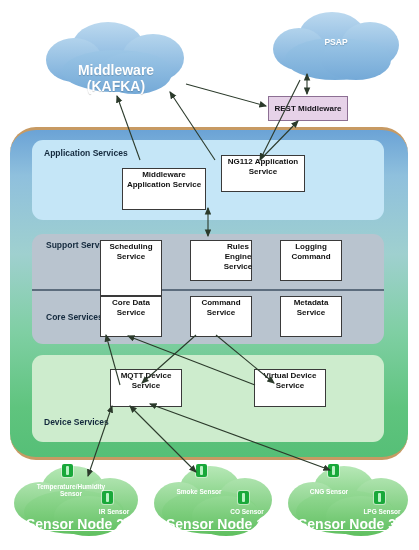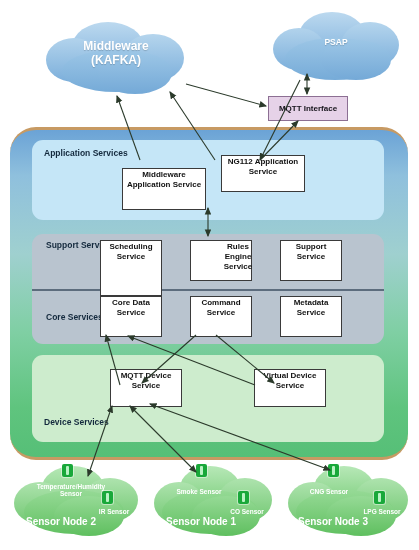--- a/index.html
+++ b/index.html
@@ -39,21 +39,21 @@
      padding:1px 2px;box-sizing:border-box;}
 
   
   #rest{position:absolute;left:268px;top:96px;width:78px;height:23px;
      background:#e6d2e8;border:1px solid #8c6f93;
      display:flex;align-items:center;justify-content:center;
      font-size:8px;font-weight:bold;color:#15131a;}
 
   
   .snode .lobe{position:absolute;border-radius:50%;}
-  .s-title{position:absolute;color:#fff;font-weight:bold;font-size:10px;z-index:6;}
+  .s-title{position:absolute;color:#fff;font-weight:bold;font-size:14px;z-index:6;text-decoration:underline;}
   .s-lbl{position:absolute;color:#fff;font-weight:bold;font-size:6.5px;z-index:6;
      text-align:center;line-height:1.15;}
   .sicon{position:absolute;width:11px;height:13px;background:#19a83a;
      border-radius:2px;z-index:7;box-shadow:0 0 0 1px rgba(255,255,255,.45);}
   .sicon::after{content:"";position:absolute;left:4px;top:2px;width:3px;height:9px;
      background:#b9f3c4;border-radius:1px;}
 
   svg.wires{position:absolute;left:0;top:0;width:419px;height:550px;
      pointer-events:none;z-index:8;}
 </style>
@@ -61,39 +61,39 @@
 <body>
 
 <div id="stage">
 
   <div class="cloud" style="left:46px;top:22px;width:140px;height:72px;">
     <div class="lobe" style="left:26px;top:0;width:72px;height:50px;background:linear-gradient(to bottom,#bcd9ef,#7fb1dd);"></div>
     <div class="lobe" style="left:0px;top:16px;width:56px;height:44px;background:linear-gradient(to bottom,#b2d3ec,#7cafdb);"></div>
     <div class="lobe" style="left:76px;top:12px;width:62px;height:48px;background:linear-gradient(to bottom,#b5d5ed,#7cafdb);"></div>
     <div class="lobe" style="left:16px;top:28px;width:108px;height:42px;background:linear-gradient(to bottom,#9cc6e6,#76abd8);"></div>
     <div class="lobe" style="left:52px;top:30px;width:74px;height:42px;background:linear-gradient(to bottom,#9cc6e6,#74a9d7);"></div>
-    <div class="cloud-label" style="top:18px;font-size:12px;">
+    <div class="cloud-label" style="top:40px;font-size:14px;">
       <span>Middleware</span><br>
       <span>(KAFKA)</span>
     </div>
   </div>
 
   <div class="cloud" style="left:273px;top:12px;width:126px;height:70px;">
     <div class="lobe" style="left:26px;top:0;width:66px;height:48px;background:linear-gradient(to bottom,#bcd9ef,#7fb1dd);"></div>
     <div class="lobe" style="left:0px;top:16px;width:52px;height:42px;background:linear-gradient(to bottom,#b2d3ec,#7cafdb);"></div>
     <div class="lobe" style="left:68px;top:10px;width:58px;height:46px;background:linear-gradient(to bottom,#b5d5ed,#7cafdb);"></div>
     <div class="lobe" style="left:12px;top:26px;width:100px;height:42px;background:linear-gradient(to bottom,#9cc6e6,#76abd8);"></div>
     <div class="lobe" style="left:48px;top:28px;width:70px;height:40px;background:linear-gradient(to bottom,#9cc6e6,#74a9d7);"></div>
     <div class="cloud-label" style="top:26px;font-size:8.5px;">
       <span>PSAP</span>
     </div>
   </div>
 
   <div id="rest">
-    <span>MQTT Interface</span>
+    <span>REST Middleware</span>
   </div>
 
   <div id="deciot">
 
     <div class="panel" id="app-panel">
       <div class="panel-title" style="left:12px;top:8px;">Application Services</div>
       <div class="svc" style="left:90px;top:28px;width:84px;height:42px;">
         <span>Middleware Application Service</span>
       </div>
       <div class="svc" style="left:189px;top:15px;width:84px;height:37px;">
@@ -107,21 +107,21 @@
       <div class="panel-title" style="left:14px;top:6px;">
         <span>Support Services</span>
       </div>
       <div class="svc" style="left:68px;top:6px;width:62px;height:56px;">
         <span>Scheduling Service</span>
       </div>
       <div class="svc" style="left:158px;top:6px;width:62px;height:41px;padding-left:36px;">
         <span>Rules Engine Service</span>
       </div>
       <div class="svc" style="left:248px;top:6px;width:62px;height:41px;">
-        <span>Support Service</span>
+        <span>Logging Command</span>
       </div>
 
       <div class="panel-title" style="left:14px;top:78px;">
         <span>Core Services</span>
       </div>
       <div class="svc" style="left:68px;top:62px;width:62px;height:41px;">
         <span>Core Data Service</span>
       </div>
       <div class="svc" style="left:158px;top:62px;width:62px;height:41px;">
         <span>Command Service</span>

